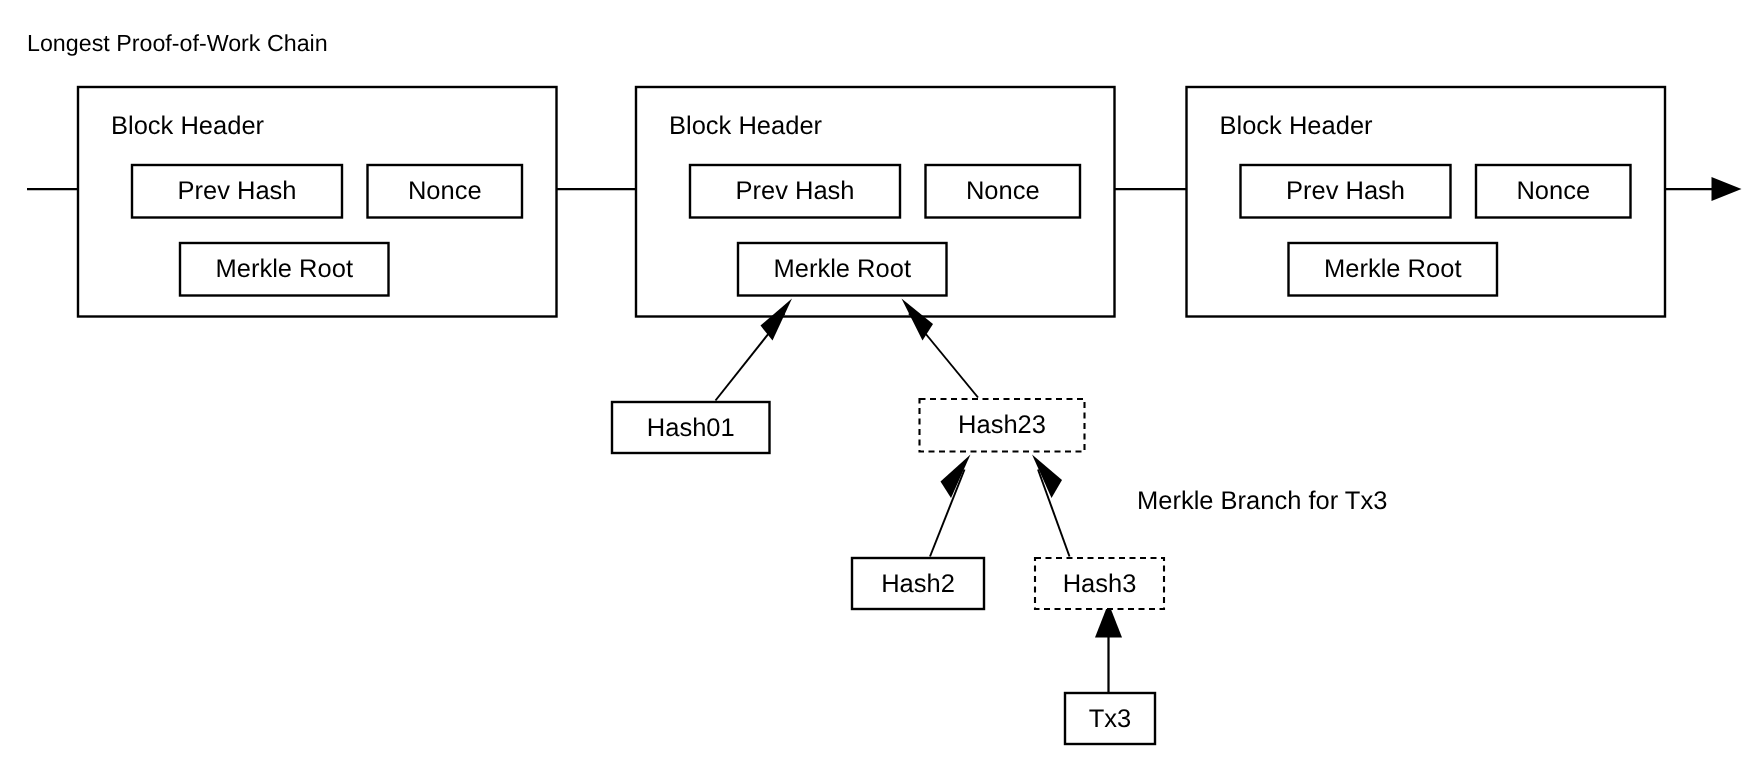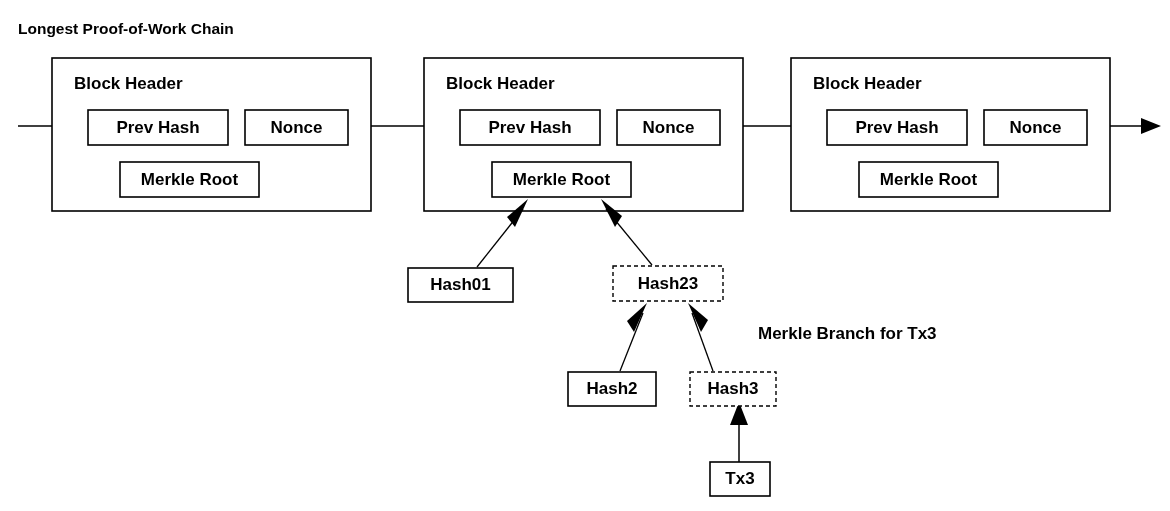--- a/index.html
+++ b/index.html
@@ -11,21 +11,20 @@
     width: 1170px;
     height: 511px;
     font-family: "Liberation Sans", sans-serif;
     color: #000000;
     overflow: hidden;
   }
   #diagram-root {
     position: relative;
     width: 940px;
     height: 511px;
-    font-weight: bold;
   }
   svg#diagram-svg {
     position: absolute;
     left: 0;
     top: 0;
     width: 1170px;
     height: 511px;
   }
   .box-solid {
     fill: #ffffff;

